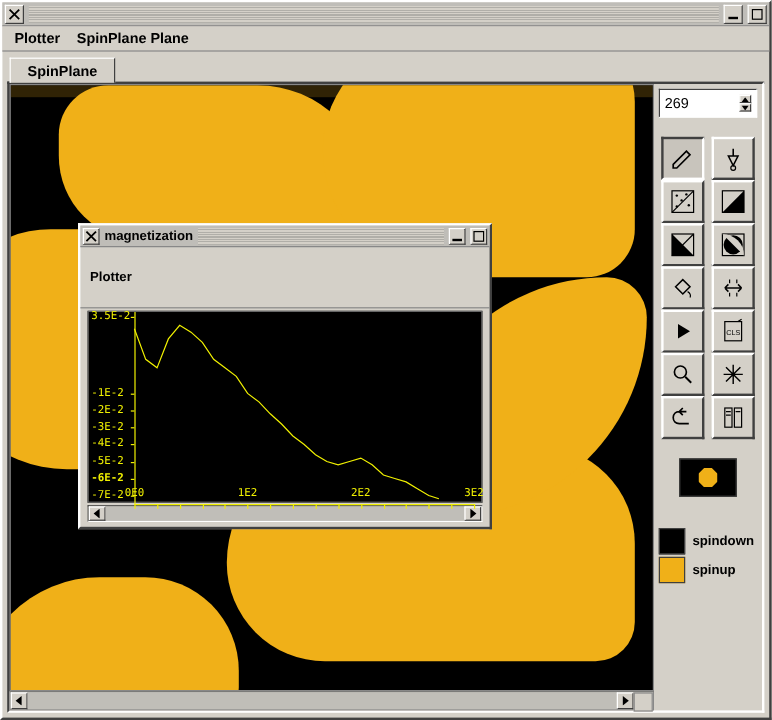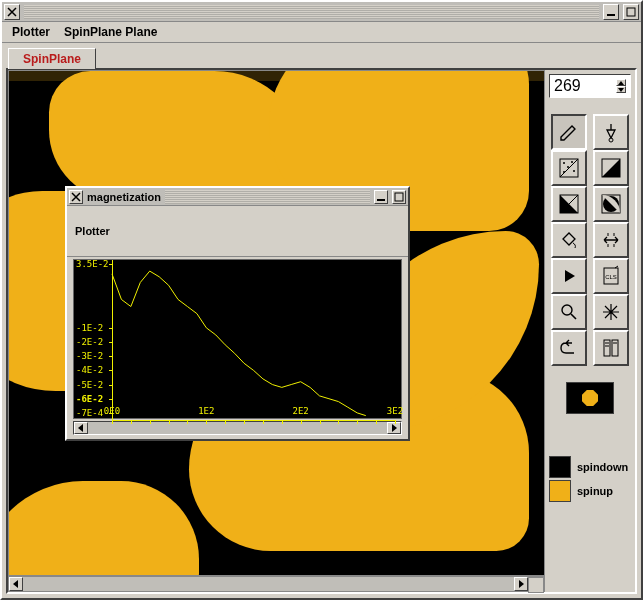--- a/index.html
+++ b/index.html
@@ -64,21 +64,21 @@
   }
   
   .tabstrip {
     padding: 4px 6px 0 6px;
   }
   .tab {
     display: inline-block;
     padding: 3px 14px;
     font-size: 12px;
     font-weight: bold;
-    color: #b91c1c;
+    color: #000000;
     background: #d4d0c8;
     border: 1px solid #000;
     border-color: #fff #404040 #d4d0c8 #fff;
     border-bottom: none;
     position: relative;
     top: 1px;
   }
   
   .client {
     flex: 1;
@@ -123,21 +123,21 @@
     display: flex;
     flex-direction: column;
     gap: 6px;
   }
   .num-input {
     height: 24px;
     border: 1px solid #000;
     border-color: #404040 #fff #fff #404040;
     background: #fff;
     padding: 2px 4px;
-    font-size: 16px;
+    font-size: 12px;
     display: flex;
     align-items: center;
     justify-content: space-between;
     margin-bottom: 10px;
   }
   .stepper { display:flex; flex-direction:column; gap:0; }
   .stepper div {
     width: 10px; height: 7px;
     border: 1px solid #000;
     border-color: #fff #404040 #404040 #fff;
@@ -161,21 +161,21 @@
     width: 48px; height: 32px;
     background: #000;
     border: 1px solid #404040;
     margin: 10px auto 6px;
     display:flex; align-items:center; justify-content:center;
   }
   .swatch-current .dot{
     width:16px;height:16px;background:#f0b018;
     clip-path: polygon(30% 0,70% 0,100% 30%,100% 70%,70% 100%,30% 100%,0 70%,0 30%);
   }
-  .legend { margin-top: 28px; }
+  .legend { margin-top: 12px; }
   .legend-row { display:flex; align-items:center; gap:6px; margin:2px 0;}
   .legend-sw { width: 22px; height: 22px; border:1px solid #404040; }
   .legend-lab { font-size: 11px; font-weight: bold; }
   
   .inner-window {
     position: absolute;
     left: 56px;
     top: 115px;
     width: 345px;
     height: 255px;
@@ -305,21 +305,21 @@
               <div class="y-tick" style="top: 82px;">-2E-2</div>
               <div class="axis-line" style="left: 35px; top: 82px; width: 3px; height: 1px;"></div>
               <div class="y-tick" style="top: 96.1818px;">-3E-2</div>
               <div class="axis-line" style="left: 35px; top: 96.1818px; width: 3px; height: 1px;"></div>
               <div class="y-tick" style="top: 110.364px;">-4E-2</div>
               <div class="axis-line" style="left: 35px; top: 110.364px; width: 3px; height: 1px;"></div>
               <div class="y-tick" style="top: 124.545px;">-5E-2</div>
               <div class="axis-line" style="left: 35px; top: 124.545px; width: 3px; height: 1px;"></div>
               <div class="y-tick" style="top: 138.727px; font-weight: bold;">-6E-2</div>
               <div class="axis-line" style="left: 35px; top: 138.727px; width: 3px; height: 1px;"></div>
-              <div class="y-tick" style="top: 152.909px;">-7E-4</div>
+              <div class="y-tick" style="top: 152.909px;">-7E-2</div>
               <div class="axis-line" style="left: 35px; top: 152.909px; width: 3px; height: 1px;"></div>
               <div class="x-tick" style="left: 38px;">0E0</div>
               <div class="x-tick" style="left: 132.333px;">1E2</div>
               <div class="x-tick" style="left: 226.667px;">2E2</div>
               <div class="x-tick" style="left: 321px;">3E2</div>
               <div class="axis-line" style="left: 38px; top: 160px; width: 1px; height: 4px;"></div>
               <div class="axis-line" style="left: 56.8667px; top: 160px; width: 1px; height: 4px;"></div>
               <div class="axis-line" style="left: 75.7333px; top: 160px; width: 1px; height: 4px;"></div>
               <div class="axis-line" style="left: 94.6px; top: 160px; width: 1px; height: 4px;"></div>
               <div class="axis-line" style="left: 113.467px; top: 160px; width: 1px; height: 4px;"></div>

